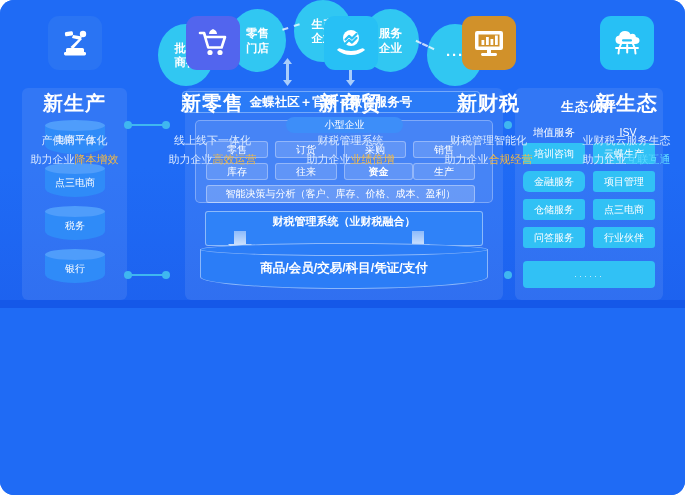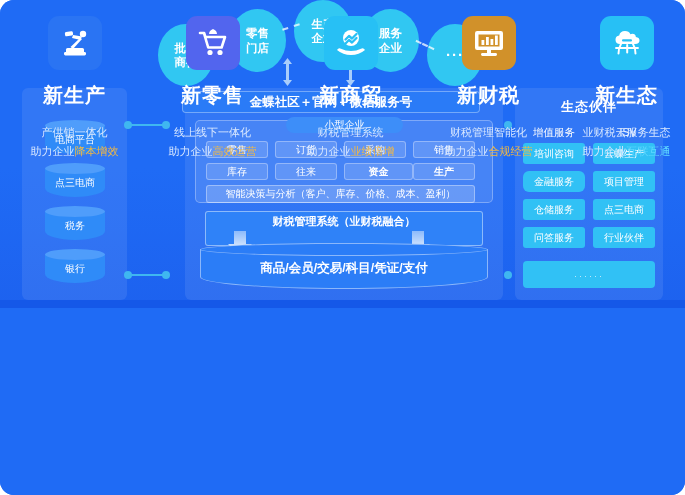--- a/index.html
+++ b/index.html
@@ -90,21 +90,21 @@
 
   
   .bottom-area { position:absolute; left:0; top:306px; width:685px; height:189px;
     background:#1f6bf5; }
   .divider { position:absolute; left:0; top:300px; width:685px; height:8px; background:#1558e8; }
 
   .pillar { position:absolute; top:16px; width:137px; text-align:center; }
   .picon { width:54px; height:54px; border-radius:11px; margin:0 auto 0; display:flex;
     align-items:center; justify-content:center; }
   .picon svg { display:block; }
-  .ptitle { margin-top:12px; color:#ffffff; font-size:20px; font-weight:bold; letter-spacing:1px; }
+  .ptitle { margin-top:20px; color:#ffffff; font-size:20px; font-weight:bold; letter-spacing:1px; }
   .pdesc { margin-top:14px; color:#d9e8ff; font-size:11px; line-height:19px; }
   .hl { color:#f4b942; }
   .hl-cyan { color:#5fd8ff; }
 </style>
 </head>
 <body>
 
 <div class="stage">
 
   <div class="top-area"></div>
@@ -186,21 +186,21 @@
   <div class="mid-tag">小型企业</div>
 
   <div class="cell" style="left:206px;top:141px;width:62px;">零售</div>
   <div class="cell" style="left:275px;top:141px;width:62px;">订货</div>
   <div class="cell" style="left:344px;top:141px;width:62px;">采购</div>
   <div class="cell" style="left:413px;top:141px;width:62px;">销售</div>
 
   <div class="cell" style="left:206px;top:163px;width:62px;">库存</div>
   <div class="cell" style="left:275px;top:163px;width:62px;">往来</div>
   <div class="cell" style="left:344px;top:163px;width:69px;font-weight:bold;">资金</div>
-  <div class="cell" style="left:413px;top:163px;width:62px;font-weight:bold;">生产</div>
+  <div class="cell" style="left:413px;top:163px;width:62px;">生产</div>
 
   <div class="bar-wide" style="left:206px;top:185px;width:269px;">智能决策与分析（客户、库存、价格、成本、盈利）</div>
   <div class="bar-tax">财税管理系统（业财税融合）</div>
 
   <div class="downarrow" style="left:227px;top:231px;">
     <svg width="26" height="26" viewBox="0 0 26 26">
       <defs>
           <linearGradient id="ga1" x1="0" y1="0" x2="0" y2="1">
         <stop offset="0" stop-color="#ffffff" stop-opacity="0.45"></stop>
         <stop offset="1" stop-color="#ffffff" stop-opacity="1"></stop>

